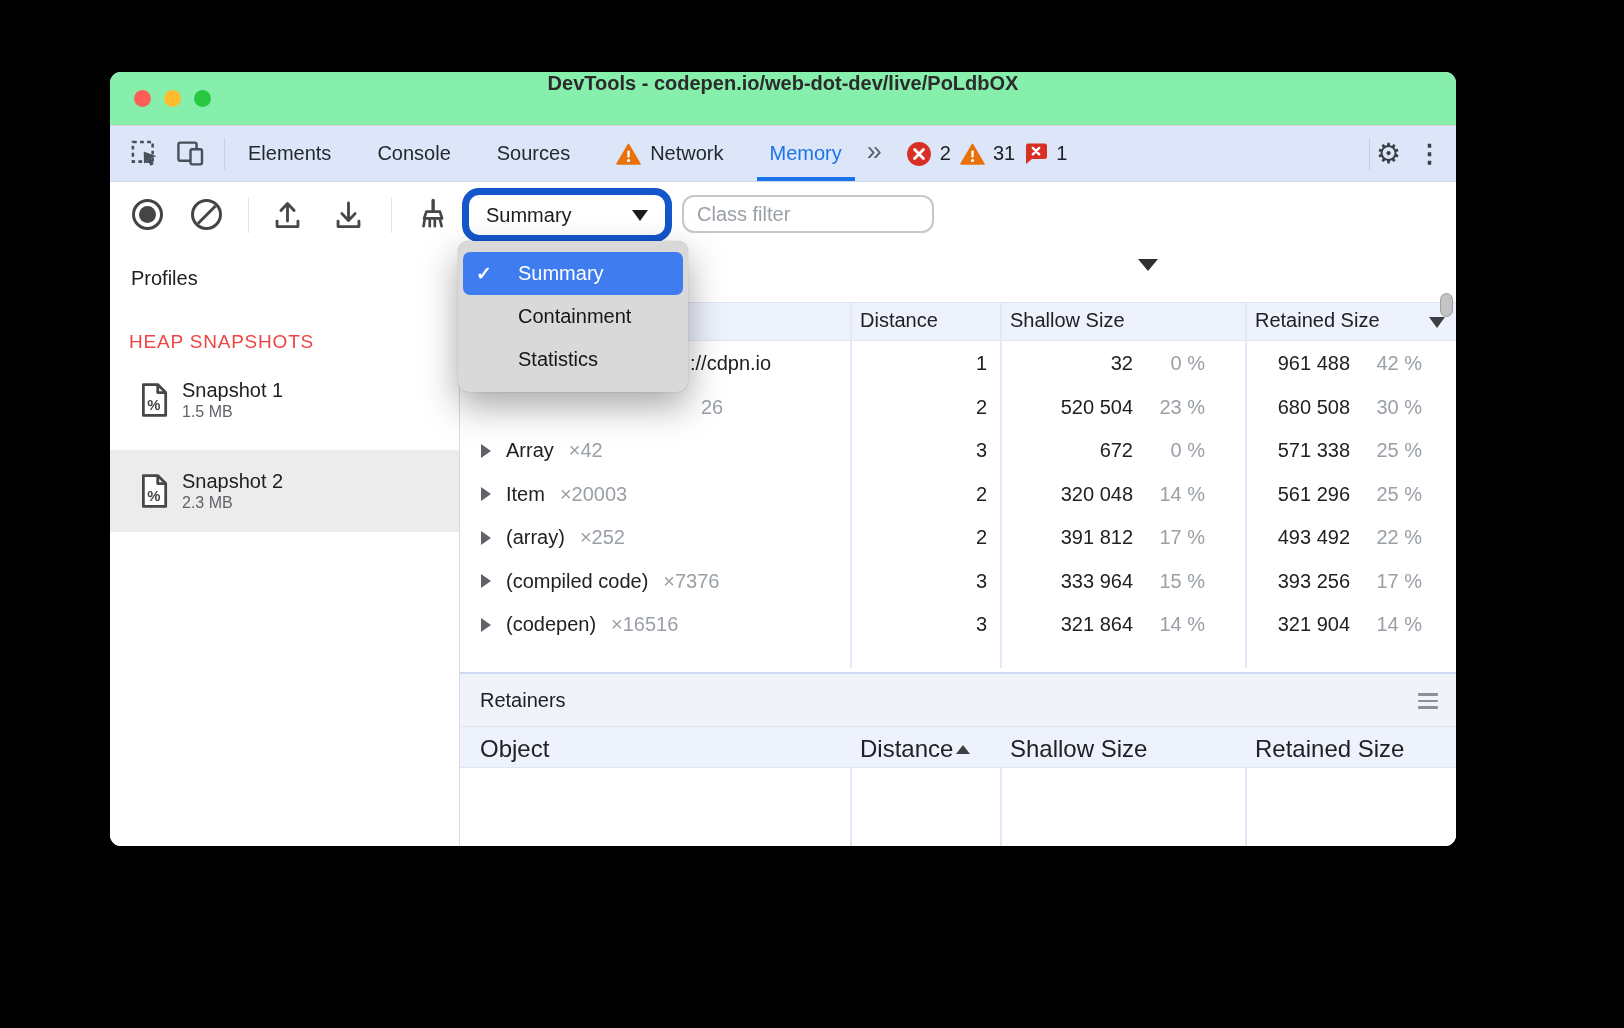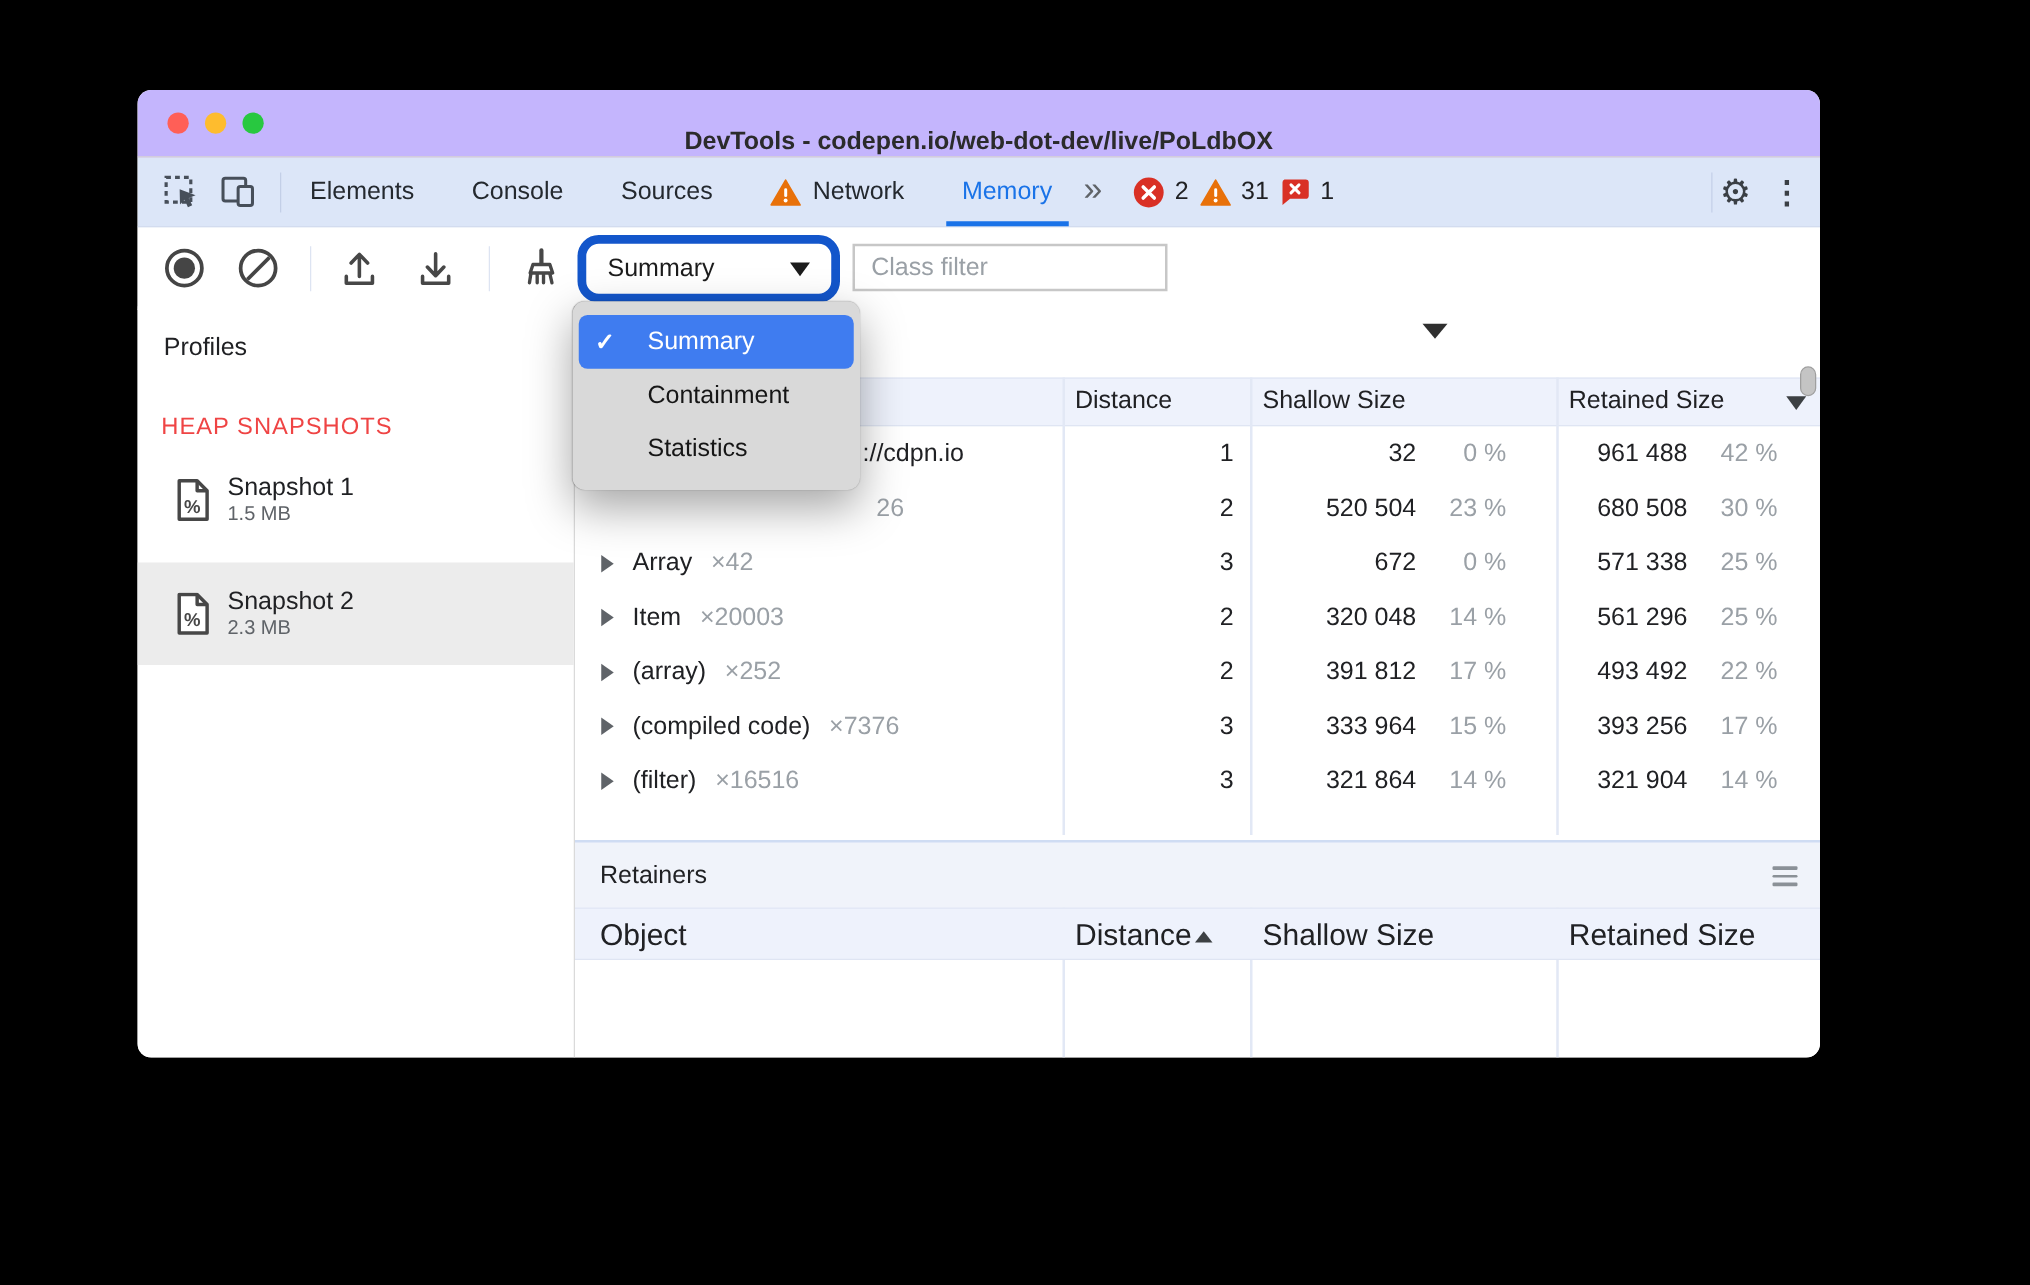--- a/index.html
+++ b/index.html
@@ -1,20 +1,20 @@
 <!DOCTYPE html>
 <html><head>
 <meta charset="utf-8">
 <style>
   html,body{margin:0;padding:0}
   body{width:1624px;height:1028px;background:#000;font-family:"Liberation Sans",sans-serif;position:relative;overflow:hidden}
   .window{position:absolute;left:110px;top:72px;width:1346px;height:774px;background:#fff;border-radius:11px;box-shadow:0 30px 80px rgba(0,0,0,.6);overflow:hidden}
 
   
-  .titlebar{height:53px;background:#c4b5fd;border-bottom:1px solid #d6d4d3;display:flex;align-items:flex-end;position:relative}
+  .titlebar{height:53px;background:#86efac;border-bottom:1px solid #d6d4d3;display:flex;align-items:flex-start;position:relative}
   .traffic{position:absolute;left:24px;top:0;height:100%;display:flex;align-items:center;gap:13px}
   .light{width:17px;height:17px;border-radius:50%}
   .l-red{background:#ff5f57}.l-yellow{background:#febc2e}.l-green{background:#28c840}
   .title{flex:1;text-align:center;font-size:20px;font-weight:700;color:#2b2b2b}
 
   
   .tabbar{height:55px;background:#dce6f8;display:flex;align-items:center;border-bottom:1px solid #cfd9ec}
   .icon-btn{display:flex;align-items:center;justify-content:center;height:100%}
   .ib-inspect{margin-left:18px;width:34px}
   .ib-device{margin-left:10px;width:36px}
@@ -33,21 +33,21 @@
   .toolbar{height:65px;background:#fff;display:flex;align-items:center;position:relative;border-bottom:1px solid #ececec}
   .rec{margin-left:22px;width:25px;height:25px;border:3px solid #454545;border-radius:50%;position:relative}
   .rec::after{content:"";position:absolute;inset:4px;background:#454545;border-radius:50%}
   .blk{margin-left:28px;width:25px;height:25px;border:3px solid #454545;border-radius:50%;position:relative;overflow:hidden}
   .blk::after{content:"";position:absolute;left:11px;top:-5px;width:3px;height:36px;background:#454545;transform:rotate(45deg)}
   .tsep{width:1px;height:36px;background:#dde4f2;margin-left:26px}
   .tico{margin-left:22px;display:flex;align-items:center}
   .select-ring{position:absolute;left:352px;top:6px;width:210px;height:54px;border:7px solid #1356cb;border-radius:17px;background:#fff;display:flex;align-items:center;justify-content:space-between;padding:0 17px;box-sizing:border-box;z-index:20}
   .select-label{font-size:20px;color:#1c1c1c}
   .select-caret{width:0;height:0;border-left:8px solid transparent;border-right:8px solid transparent;border-top:11px solid #1c1c1c}
-  .filter{position:absolute;left:572px;top:13px;width:252px;height:38px;border:2px solid #c7c7c7;border-radius:0;font-size:20px;padding:0 13px;color:#202124;box-sizing:border-box;outline:none;background:#fff;font-family:"Liberation Sans",sans-serif}
+  .filter{position:absolute;left:572px;top:13px;width:252px;height:38px;border:2px solid #c7c7c7;border-radius:12px;font-size:20px;padding:0 13px;color:#202124;box-sizing:border-box;outline:none;background:#fff;font-family:"Liberation Sans",sans-serif}
   .filter::placeholder{color:#9aa0a6}
 
   
   .content{position:absolute;top:173px;left:0;right:0;bottom:0;display:flex}
   .sidebar{width:349px;border-right:1px solid #dadada;position:relative;background:#fff;flex:none}
   .profiles-title{position:absolute;left:21px;top:22px;font-size:20px;color:#202124}
   .section-label{position:absolute;left:19px;top:86px;font-size:19px;color:#ef4444;letter-spacing:.8px}
   .snap{position:absolute;left:0;width:100%;display:flex;gap:14px;align-items:center;padding-left:30px;box-sizing:border-box}
   .snap.s1{top:122px;height:66px}
   .snap.s2{top:205px;height:82px;background:#ececec}
@@ -364,21 +364,21 @@
             </span>
           <span class="c-ret">
               <span class="num">393 256</span>
               <span class="pct">17 %</span>
             </span>
         </div>
 
         <div class="row">
           <span class="c-ctor">
               <span class="tri"></span>
-              <span>(filter)</span>
+              <span>(codepen)</span>
               <span class="cnt">×16516</span>
             </span>
           <span class="c-dist">3</span>
           <span class="c-sh">
               <span class="num">321 864</span>
               <span class="pct">14 %</span>
             </span>
           <span class="c-ret">
               <span class="num">321 904</span>
               <span class="pct">14 %</span>

